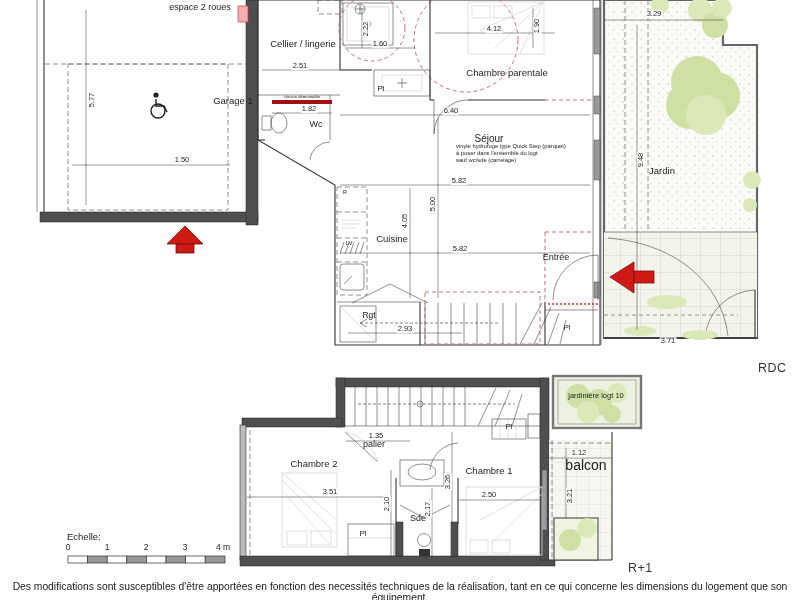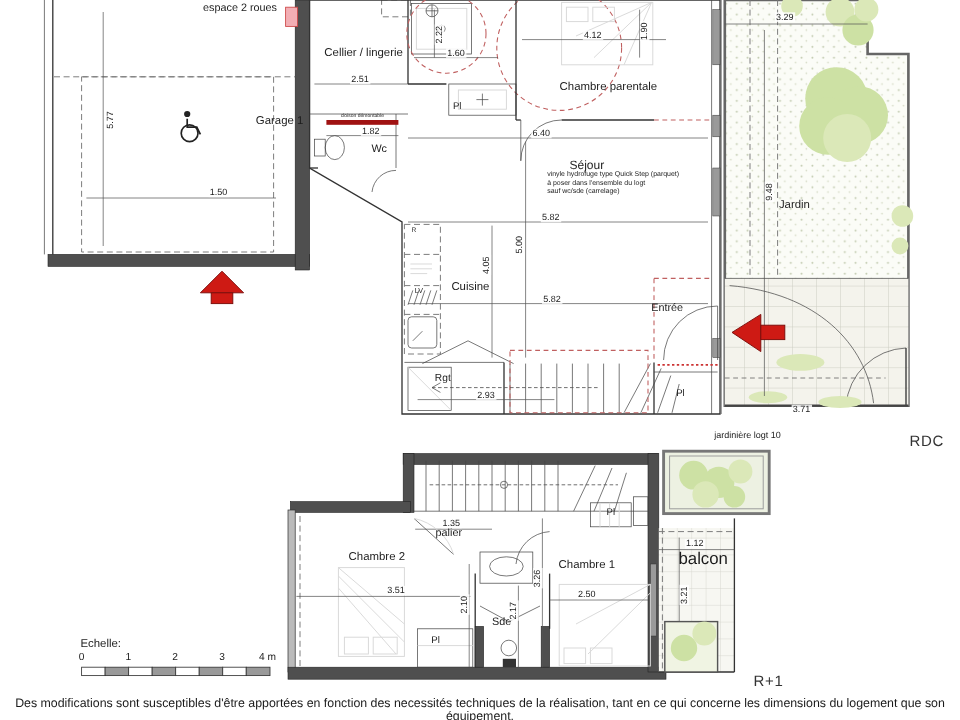--- a/index.html
+++ b/index.html
@@ -360,21 +360,21 @@
       <div class="lbl dim" style="left: 460px; top: 249px;">5.82</div>
       <div class="lbl dim" style="left: 405px; top: 329px;">2.93</div>
       <div class="lbl dim" style="left: 654px; top: 14px;">3.29</div>
       <div class="lbl dim rot" style="left: 641px; top: 160px;">9.48</div>
       <div class="lbl dim" style="left: 668px; top: 310px; margin-top: 31px;">3.71</div>
       <div class="lbl room" style="left: 314px; top: 464px;">Chambre 2</div>
       <div class="lbl room" style="left: 374px; top: 444px; font-size: 9px;">palier</div>
       <div class="lbl room" style="left: 418px; top: 497px; font-size: 9px; margin-top: 21px;">Sde</div>
       <div class="lbl room" style="left: 489px; top: 471px;">Chambre 1</div>
       <div class="lbl room" style="left: 586px; top: 465px; font-size: 14px;">balcon</div>
-      <div class="lbl room" style="left: 596px; top: 363px; font-size: 7.5px; margin-left: 27px;">jardinière logt 10</div>
+      <div class="lbl room" style="left: 596px; top: 396px; font-size: 7.5px;">jardinière logt 10</div>
       <div class="lbl room" style="left: 509px; top: 427px; font-size: 8px;">Pl</div>
       <div class="lbl room" style="left: 363px; top: 534px; font-size: 8px;">Pl</div>
       <div class="lbl dim" style="left: 376px; top: 436px;">1.35</div>
       <div class="lbl dim" style="left: 330px; top: 492px;">3.51</div>
       <div class="lbl dim rot" style="left: 387px; top: 504px;">2.10</div>
       <div class="lbl dim rot" style="left: 428px; top: 509px;">2.17</div>
       <div class="lbl dim rot" style="left: 448px; top: 482px;">3.26</div>
       <div class="lbl dim" style="left: 489px; top: 495px;">2.50</div>
       <div class="lbl dim" style="left: 579px; top: 453px;">1.12</div>
       <div class="lbl dim rot" style="left: 570px; top: 496px;">3.21</div>

